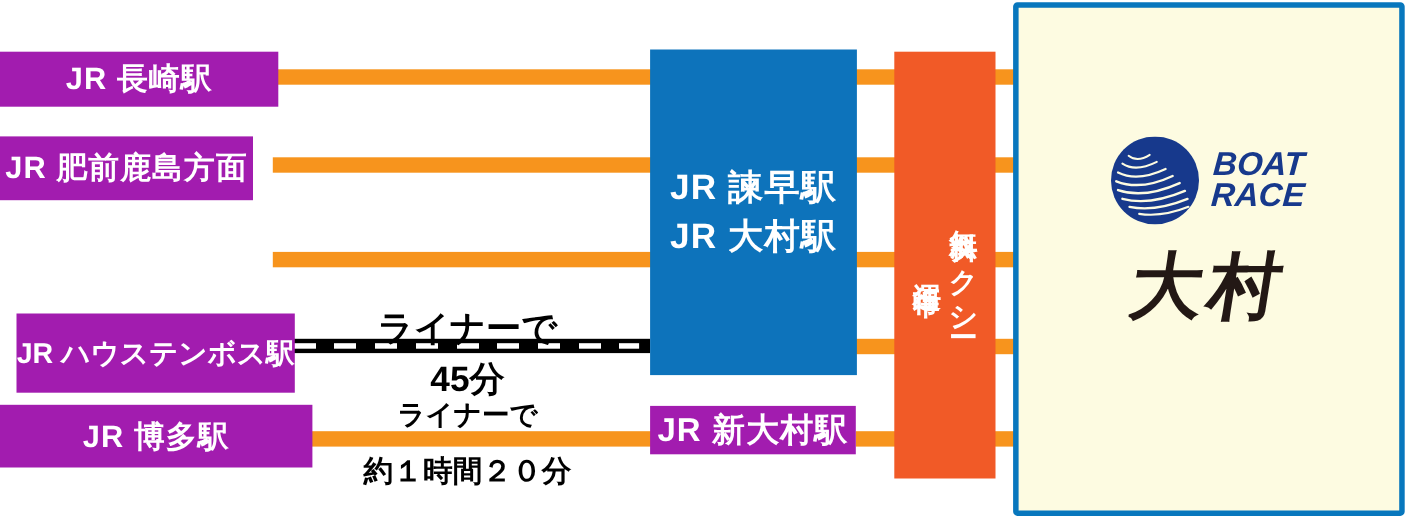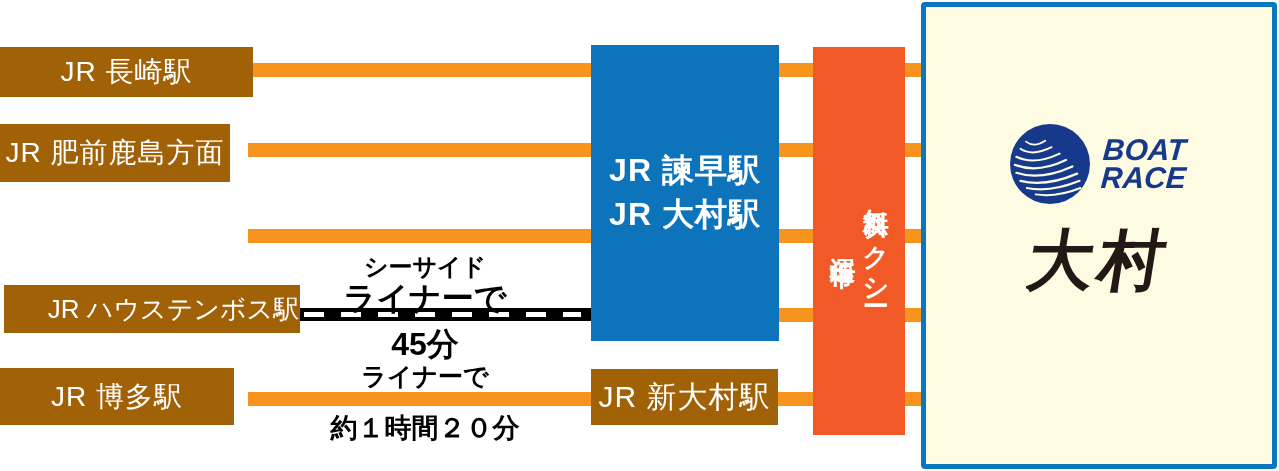--- a/index.html
+++ b/index.html
@@ -9,23 +9,23 @@
   }
   
   .rail{position:absolute;height:14px;background:#F7941D;z-index:1;}
   .rail-dashed{position:absolute;height:13px;background:#000;z-index:1;}
   .rail-dashed::after{
     content:"";position:absolute;left:14px;right:10px;top:4px;height:5px;
     background:repeating-linear-gradient(90deg,#fff 0 20px,transparent 20px 37px);
   }
   
   .stbox{
-    position:absolute;background:#a16207;color:#fff;z-index:2;
+    position:absolute;background:#a21caf;color:#fff;z-index:2;
     display:flex;align-items:center;justify-content:center;
-    font-weight:400;font-size:28px;letter-spacing:1px;white-space:nowrap;
+    font-weight:700;font-size:28px;letter-spacing:1px;white-space:nowrap;
   }
   .stbox.small-text{font-size:26px;letter-spacing:0;}
   .hub{
     position:absolute;background:#0D73BB;color:#fff;z-index:2;
     display:flex;flex-direction:column;align-items:center;justify-content:center;
     font-weight:800;font-size:32px;letter-spacing:1px;white-space:nowrap;
   }
   
   .note{
     position:absolute;left:275px;width:300px;text-align:center;z-index:3;
@@ -71,31 +71,30 @@
   <div class="rail-dashed" style="left:253px;top:308px;width:338px;"></div>
 
   <div class="rail" style="left:778px;top:63px;width:147px;"></div>
   <div class="rail" style="left:778px;top:143px;width:147px;"></div>
   <div class="rail" style="left:778px;top:229px;width:147px;"></div>
   <div class="rail" style="left:778px;top:308px;width:147px;"></div>
   <div class="rail" style="left:778px;top:392px;width:147px;"></div>
 
   <div class="stbox" style="left:0;top:47px;width:253px;height:50px;">JR 長崎駅</div>
   <div class="stbox" style="left:0;top:124px;width:230px;height:58px;">JR 肥前鹿島方面</div>
-  <div class="stbox small-text" style="left:4px;top:285px;width:253px;height:48px;padding-left:43px;">JR ハウステンボス駅</div>
-  <div class="stbox" style="left:0;top:368px;width:234px;height:57px;">JR 博多駅</div>
+  <div class="stbox small-text" style="left:15px;top:285px;width:253px;height:72px;">JR ハウステンボス駅</div>
+  <div class="stbox" style="left:0;top:368px;width:284px;height:57px;">JR 博多駅</div>
 
   <div class="hub" style="left:591px;top:45px;width:188px;height:296px;">
     <span>JR 諫早駅</span>
     <span>JR 大村駅</span>
   </div>
 
-  <div class="stbox" style="left:591px;top:369px;width:187px;height:56px;font-size:30px;">JR 新大村駅</div>
+  <div class="stbox" style="left:591px;top:369px;width:187px;height:44px;font-size:30px;">JR 新大村駅</div>
 
-  <div class="note" style="top:251px;font-size:24px;">シーサイド</div>
   <div class="note" style="top:277px;font-size:32px;">ライナーで</div>
   <div class="note" style="top:323px;font-size:32px;">45分</div>
   <div class="note" style="top:360px;font-size:25px;">ライナーで</div>
   <div class="note" style="top:410px;font-size:27px;">約１時間２０分</div>
 
   <div class="taxi">
     <span class="taxi-col">無料タクシー</span>
     <span class="taxi-col">運行中</span>
   </div>
 

